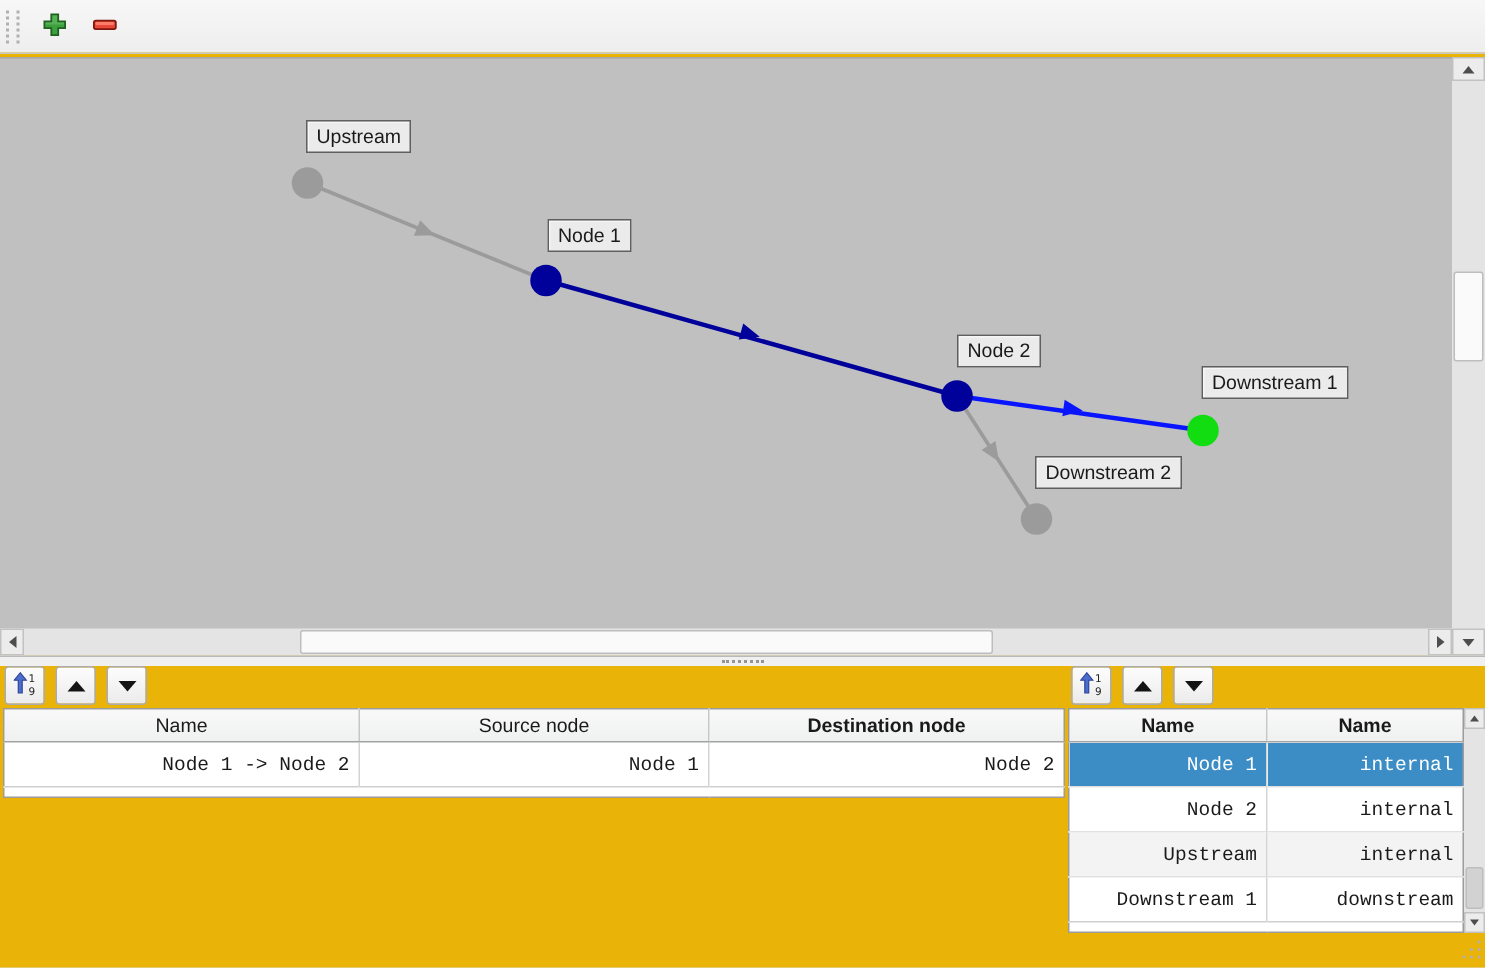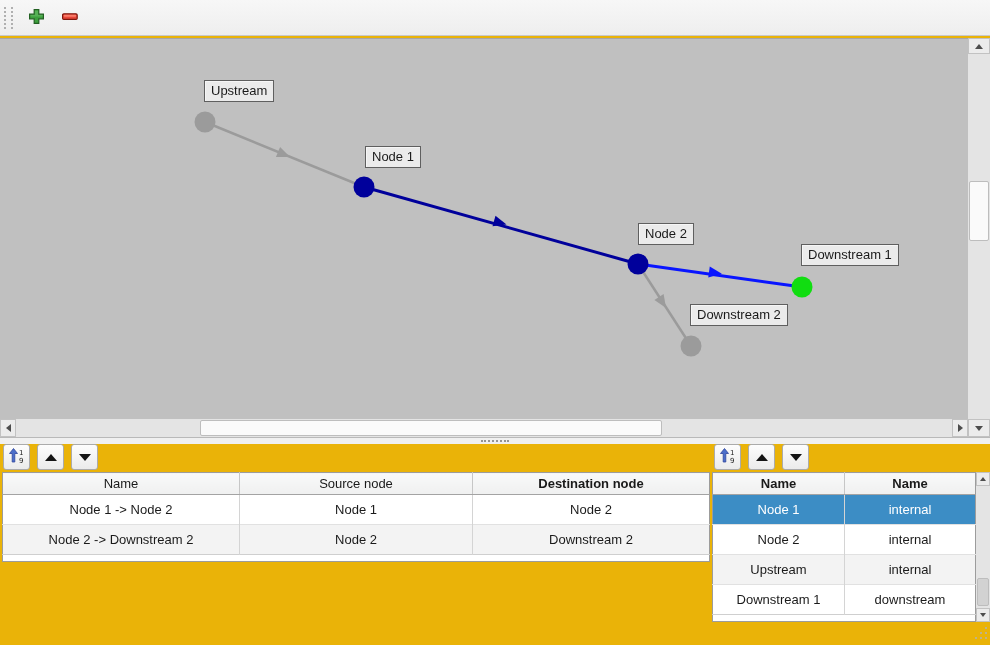--- a/index.html
+++ b/index.html
@@ -71,23 +71,23 @@
     background:#ffffff; border:1px solid #9c9c9c; table-layout:fixed;
   }
   table.grid th {
     height:21px; font-weight:normal; text-align:center; padding:0 4px;
     background:linear-gradient(#f9f9f9,#eff0f0);
     border-bottom:1px solid #a3a3a3; border-right:1px solid #c6c6c6;
     overflow:hidden; white-space:nowrap;margin-top:48px;
   }
   table.grid th:last-child { border-right:none;font-weight:bold; }
   table.grid td {
-    height:29px; padding:0 6px; text-align:center;
+    height:29px; padding:0 6px; text-align:right;
     border-right:1px solid #d4d4d4; border-top:1px solid #e1e1e1;
-    overflow:hidden; white-space:nowrap;
+    overflow:hidden; white-space:nowrap;font-family:Liberation Mono, monospace;
   }
   table.grid td:last-child { border-right:none; }
   table.grid tr.alt td { background:#f3f3f3; }
   table.grid tr.selected td { background:#3c8dc5; color:#ffffff; }
   table.grid tr.filler td { height:6px; border-top:1px solid #cfcfcf; background:#fff; }
   table.grid.bold-head th { font-weight:bold; }
   
   .resize-grip { position:absolute; right:2px; bottom:2px; }
 </style>
 </head>
@@ -214,25 +214,20 @@
         <th>Source node</th>
         <th>Destination node</th>
       </tr>
     </thead>
     <tbody>
       <tr>
         <td>Node 1 -&gt; Node 2</td>
         <td>Node 1</td>
         <td>Node 2</td>
       </tr>
-      <tr class="alt">
-        <td>Node 2 -&gt; Downstream 2</td>
-        <td>Node 2</td>
-        <td>Downstream 2</td>
-      </tr>
       <tr class="filler">
           <td colspan="3"></td>
         </tr>
     </tbody>
   </table>
 
   <table class="grid bold-head" style="left:712px; width:263px;">
     <colgroup>
         <col style="width:132px">
         <col style="width:131px">

